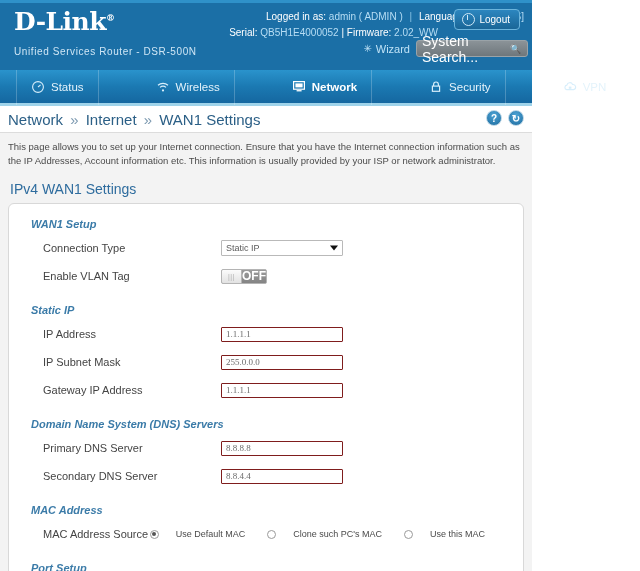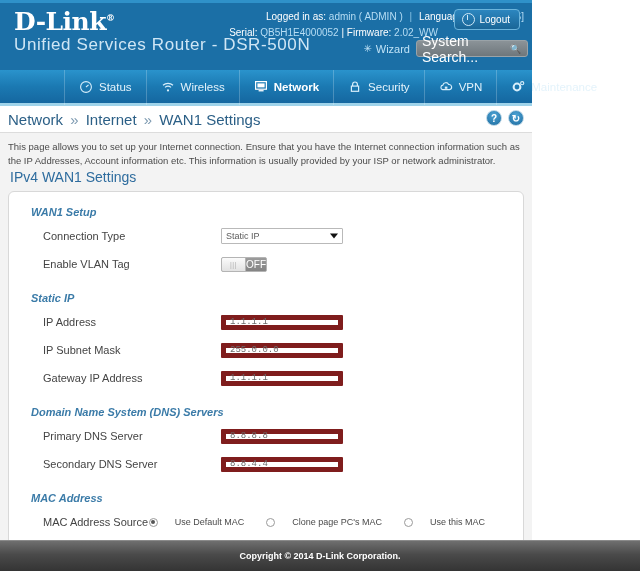--- a/index.html
+++ b/index.html
@@ -40,23 +40,23 @@
     color: #ffffff;
     font-family: "DejaVu Serif", serif;
     font-weight: bold;
     font-size: 25px;
     letter-spacing: -0.5px;
     line-height: 1;
   }
   .logo-text sup { font-size: 9px; vertical-align: super; }
   .logo-sub {
     color: #cfe6f5;
-    font-size: 17px;
+    font-size: 10px;
     letter-spacing: 0.6px;
-    margin-top: 1px;
+    margin-top: 12px;
   }
   .hdr-right { position: absolute; right: 8px; top: 8px; text-align: right; }
   .hdr-line1 { font-size: 10px; color: #ffffff; white-space: nowrap; }
   .hdr-line1 .lbl { color: #ffffff; }
   .hdr-line1 .val { color: #b6ddf4; }
   .hdr-line1 .sep { color: #87c2e3; margin: 0 4px; }
   .hdr-line2 { font-size: 10px; color: #ffffff; margin-top: 5px; white-space: nowrap; padding-right: 86px; }
   .hdr-line2 .val { color: #b6ddf4; }
   .logout-btn {
     position: absolute; right: 4px; top: -2px;
@@ -96,22 +96,23 @@
   .search-box .ph { font-size: 14px; color: #ffffff; flex: 1; }
   .mag { font-size: 9px; color: #ffffff; }
 
   
   .navbar {
     height: 36px;
     background: linear-gradient(180deg, #2a93cc 0%, #1b79b2 50%, #1567a0 100%);
     border-bottom: 3px solid #9fd3ea;
     display: flex;
     align-items: center;
-    padding-left: 64px;
-    box-sizing: border-box;
+    padding-left: 16px;
+    box-sizing: border-box;
+    gap: 43px;
   }
   .nav-item {
     display: flex; align-items: center; gap: 6px;
     padding: 0 14px;
     height: 36px;
     color: #e4f3fb;
     font-size: 11.5px;
     border-right: 1px solid rgba(255,255,255,0.22);
     box-sizing: border-box;
     white-space: nowrap;
@@ -140,21 +141,21 @@
     display: flex; align-items: center; justify-content: center;
     box-sizing: border-box;
   }
 
   
   .content { padding: 7px 8px 0 8px; background: #f3f3f3; }
   .page-desc {
     font-size: 9.5px;
     color: #4b4b4b;
     line-height: 1.45;
-    margin-bottom: 1px;
+    margin-bottom: 13px;
   }
   .page-title {
     font-size: 14px;
     color: #2e6c9e;
     margin-bottom: 6px;
     padding-left: 2px;
   }
   .panel {
     background: #ffffff;
     border: 1px solid #d8d8d8;
@@ -202,27 +203,27 @@
     transform: translateY(-50%);
     width: 0; height: 0;
     border-left: 4px solid transparent;
     border-right: 4px solid transparent;
     border-top: 5px solid #111111;
   }
   .txt {
     width: 122px; height: 15px;
     font-size: 9px;
     color: #6b6b6b;
-    border: 5px solid #7f1d1d;
+    border: 1px solid #7f1d1d;
     background: #ffffff;
     box-sizing: border-box;
     padding: 0 4px;
     display: flex; align-items: center;
     border-radius: 1px;
-    font-family: Liberation Mono, monospace;
+    font-family: Liberation Serif, serif;
   }
   .toggle {
     width: 46px; height: 15px;
     border: 1px solid #b4b4b4;
     background: #9a9a9a;
     border-radius: 2px;
     display: flex;
     box-sizing: border-box;
     overflow: hidden;
   }
@@ -230,22 +231,22 @@
     width: 23px;
     background: linear-gradient(180deg, #fbfbfb 0%, #e2e2e2 100%);
     border-right: 1px solid #b4b4b4;
     display: flex; align-items: center; justify-content: center;
     color: #b0b0b0; font-size: 7px; letter-spacing: 0.5px;
   }
   .toggle .state {
     flex: 1;
     background: linear-gradient(180deg, #9b9b9b 0%, #848484 100%);
     color: #ffffff;
-    font-size: 10px;
-    font-weight: normal;
+    font-size: 12px;
+    font-weight: bold;
     display: flex; align-items: center; justify-content: center;
   }
   .radio-group { display: flex; align-items: center; }
   .radio-opt { display: flex; align-items: center; gap: 17px; margin-right: 22px; }
   .radio-opt .rd {
     width: 9px; height: 9px; border-radius: 50%;
     border: 1px solid #9a9a9a;
     background: #ffffff;
     position: relative;
     box-sizing: border-box;
@@ -451,32 +452,29 @@
       <div class="row">
         <div class="lab">MAC Address Source</div>
         <div class="ctl">
           <div class="radio-group">
             <span class="radio-opt sel">
               <span class="rd"></span>
               <span class="rl">Use Default MAC</span>
             </span>
             <span class="radio-opt">
               <span class="rd"></span>
-              <span class="rl">Clone page PC's MAC</span>
+              <span class="rl">Clone such PC's MAC</span>
             </span>
             <span class="radio-opt">
               <span class="rd"></span>
               <span class="rl">Use this MAC</span>
             </span>
           </div>
         </div>
       </div>
 
       <div class="sec-head spaced">Port Setup</div>
 
     </div>
   </div>
 
-  <div class="footer">
-    <span class="ct">Copyright © 2014 D-Link Corporation.</span>
-  </div>
 
 </div>
 
 </body></html>

